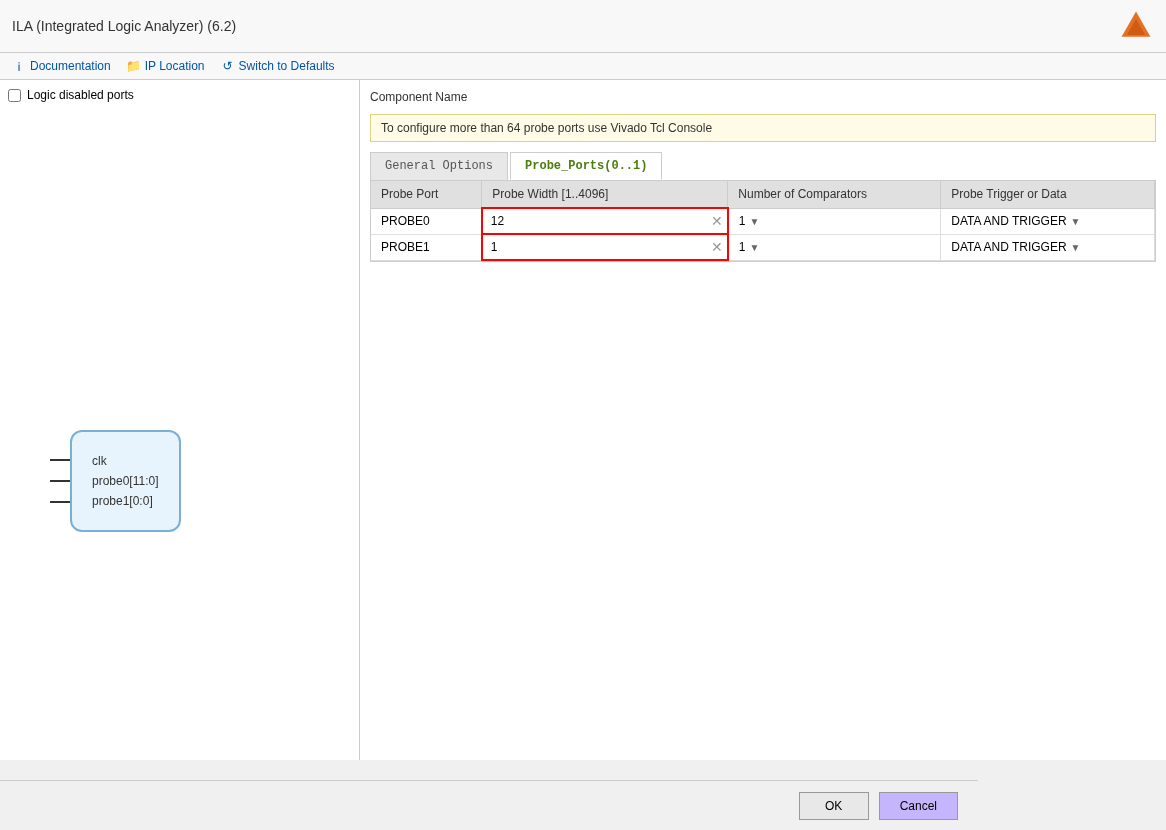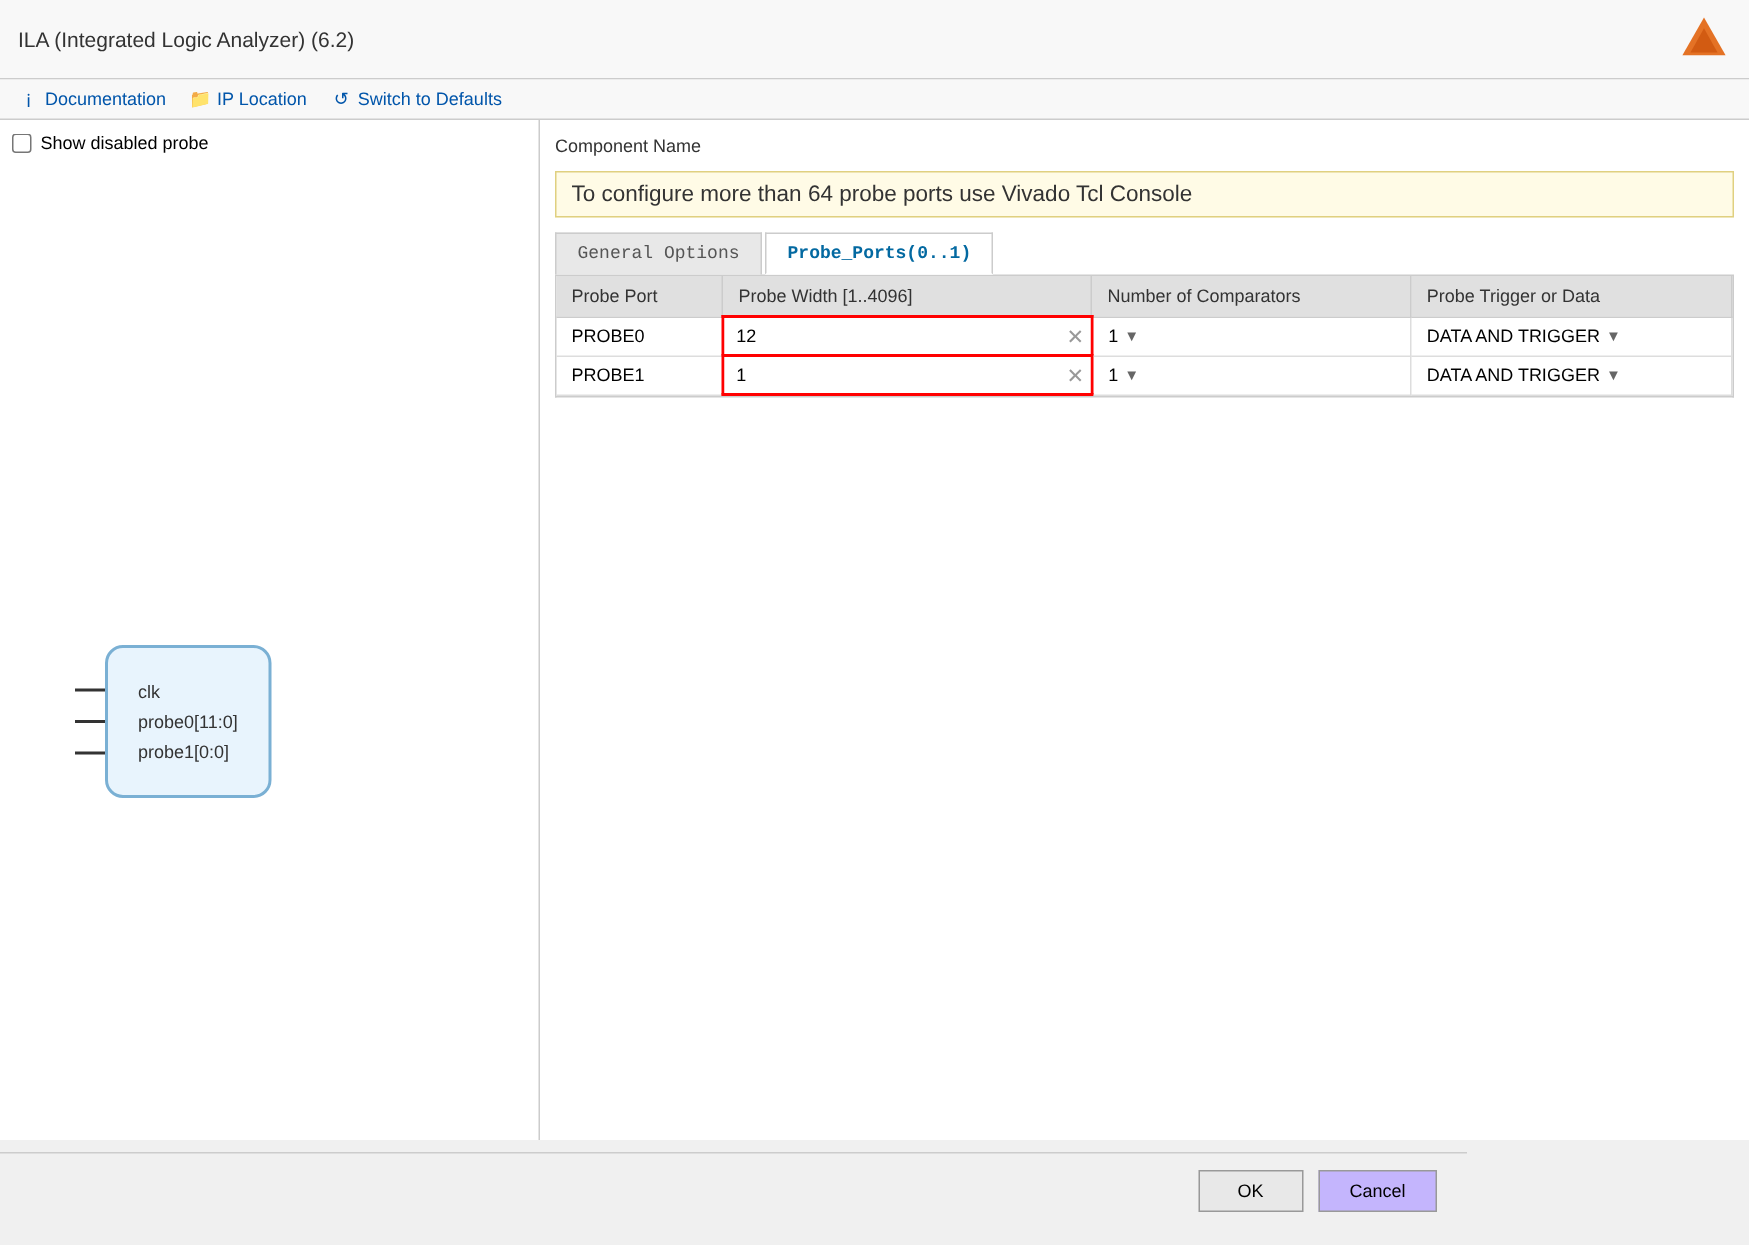--- a/index.html
+++ b/index.html
@@ -122,21 +122,21 @@
       padding: 3px 6px;
       font-size: 12px;
       width: 600px;
     }
 
     .info-banner {
       background: #fffbe6;
       border: 1px solid #e0d080;
       padding: 6px 10px;
       margin-bottom: 10px;
-      font-size: 15px;
+      font-size: 12px;
       color: #333;
     }
 
     .tabs {
       display: flex;
       border-bottom: 1px solid #ccc;
       margin-bottom: 0;
       font-family: Liberation Mono, monospace;
     }
 
@@ -147,21 +147,21 @@
       cursor: pointer;
       font-size: 12px;
       background: #e8e8e8;
       color: #555;
       margin-right: 2px;
     }
 
     .tab.active {
       background: #fff;
       border-bottom: 1px solid #fff;
-      color: #0369a1;
+      color: #4d7c0f;
       font-weight: bold;
       text-align: right;
     }
 
     .table-container {
       border: 1px solid #ccc;
       border-top: none;
     }
 
     table {
@@ -223,21 +223,21 @@
     }
 
     .dropdown-arrow {
       color: #666;
       font-size: 10px;
       cursor: pointer;
     }
 
     .footer {
       position: fixed;
-      bottom: 12px;
+      bottom: 0;
       width: 978px;
       height: 50px;
       background: #f0f0f0;
       border-top: 1px solid #ccc;
       display: flex;
       align-items: center;
       justify-content: flex-end;
       padding: 0 20px;
       gap: 10px;
     }
@@ -286,21 +286,21 @@
     <span class="toolbar-icon">↺</span>
     <span>Switch to Defaults</span>
   </div>
 </div>
 
 <div class="main-content">
 
   <div class="left-panel">
     <div class="show-disabled-ports">
       <input type="checkbox" style="">
-      <span>Show disabled probe</span>
+      <span>Logic disabled ports</span>
     </div>
 
     <div class="component-diagram">
 
       <div style="position:relative; display:flex; align-items:stretch;">
 
         <div style="display:flex; flex-direction:column; justify-content:space-around; padding: 20px 0; margin-right:0;">
           <div style="display:flex; align-items:center; margin: 6px 0;">
             <div style="width:20px; height:2px; background:#333;"></div>
           </div>

